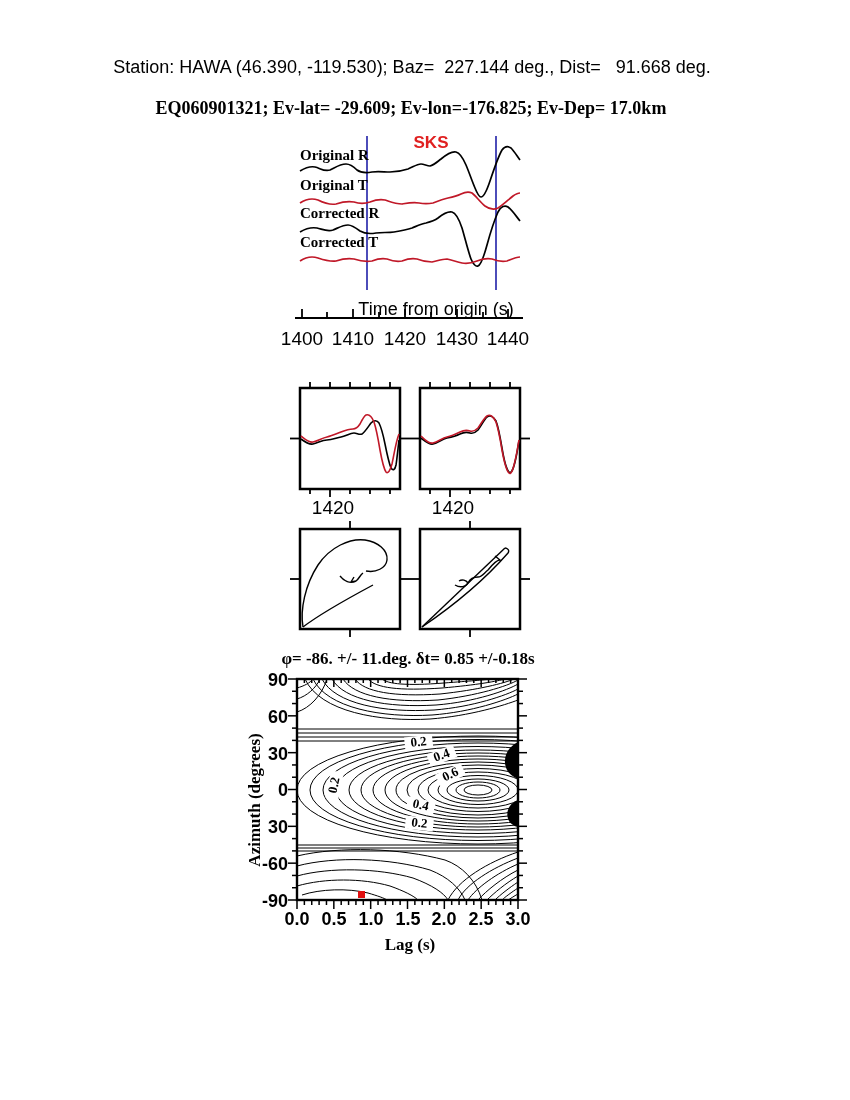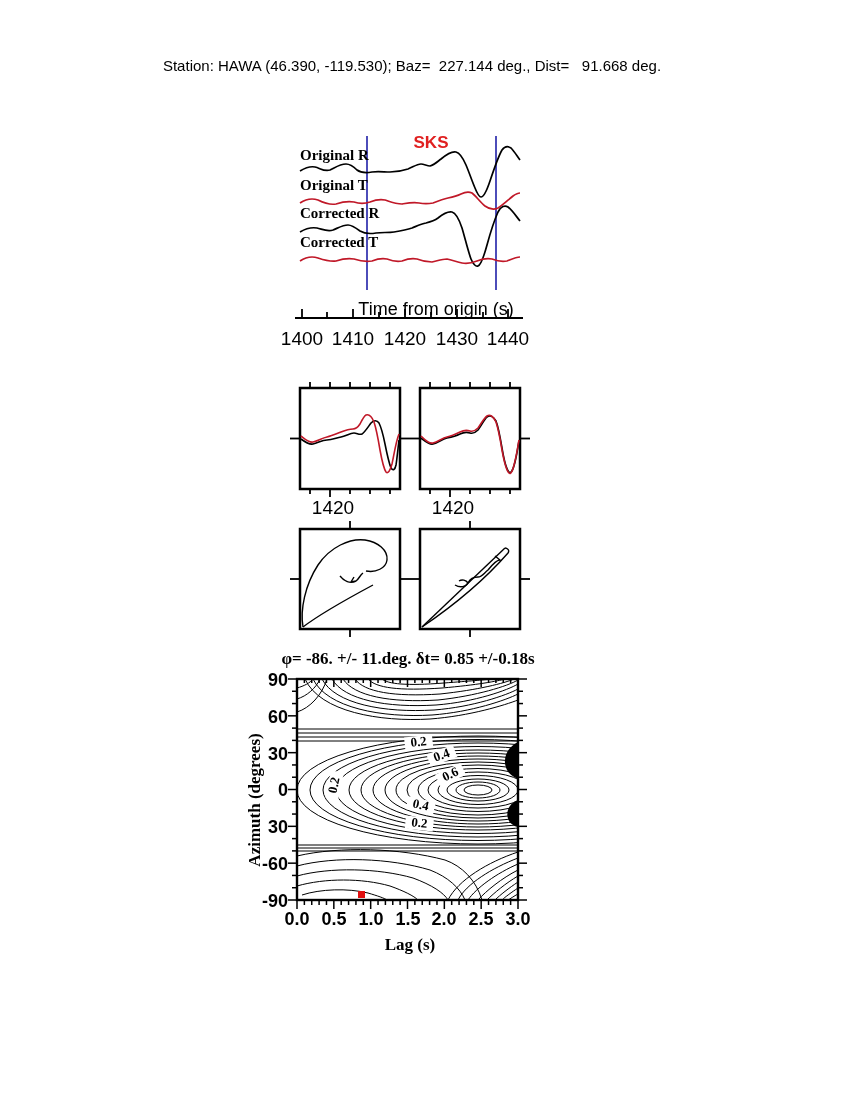--- a/index.html
+++ b/index.html
@@ -1,37 +1,38 @@
 <!DOCTYPE html>
 <html><head>
 <meta charset="utf-8">
 <style>
   html,body{margin:0;padding:0;background:#fff;}
   #page{position:relative;width:850px;height:1100px;background:#ffffff;overflow:hidden;
         font-family:"Liberation Sans","DejaVu Sans",sans-serif;}
   .hline{position:absolute;white-space:pre;color:#000;}
-  #hdr1{top:57px;left:412px;transform:translateX(-50%);font-size:15px;}
+  #hdr1{top:57px;left:412px;transform:translateX(-50%);font-size:18px;}
   #hdr2{top:98px;left:411px;transform:translateX(-50%);font-size:18px;font-weight:bold;
         font-family:"Liberation Serif","DejaVu Serif",serif;}
   #footer-stats{top:966px;left:424px;transform:translateX(-50%);font-size:18px;}
   svg{position:absolute;overflow:visible;}
   svg text{fill:#000;}
   .sans{font-family:"Liberation Sans","DejaVu Sans",sans-serif;}
   .serifb{font-family:"Liberation Serif","DejaVu Serif",serif;font-weight:bold;}
   .ticknum{font-size:19px;}
   .axnum{font-size:18px;font-weight:bold;}
   .tracelab{font-size:15px;font-weight:bold;font-family:"Liberation Serif","DejaVu Serif",serif;}
   .ctlab{font-size:13px;font-weight:bold;font-family:"Liberation Serif","DejaVu Serif",serif;}
 </style>
 </head>
 <body>
 
 <div id="page">
 
   <div id="hdr1" class="hline">Station: HAWA (46.390, -119.530); Baz=  227.144 deg., Dist=   91.668 deg.</div>
+  <div id="hdr2" class="hline">EQ060901321; Ev-lat= -29.609; Ev-lon=-176.825; Ev-Dep= 17.0km</div>
 
   <svg style="left:280px;top:125px" width="280" height="235" viewBox="280 125 280 235">
     <text x="431" y="148" text-anchor="middle" class="sans" style="font-size:17px;font-weight:bold;fill:#e02020">SKS</text>
 
     <g stroke="#2020a8" stroke-width="1.6">
       <line x1="367" y1="136" x2="367" y2="290"></line>
       <line x1="496" y1="136" x2="496" y2="290"></line>
     </g>
 
     <g fill="none" stroke-width="1.7">

